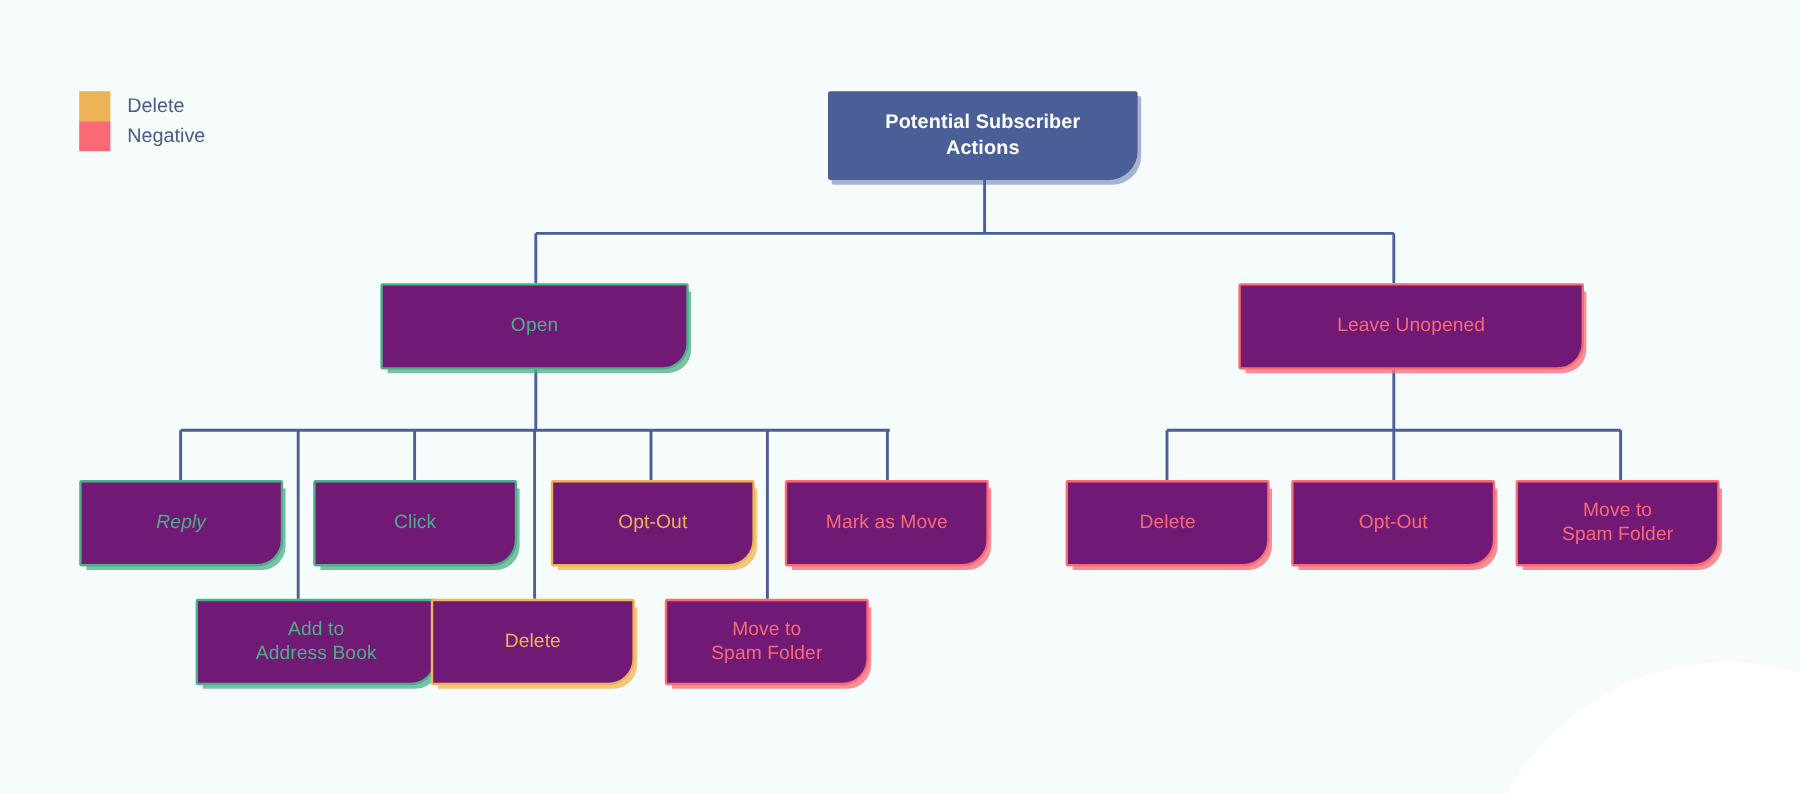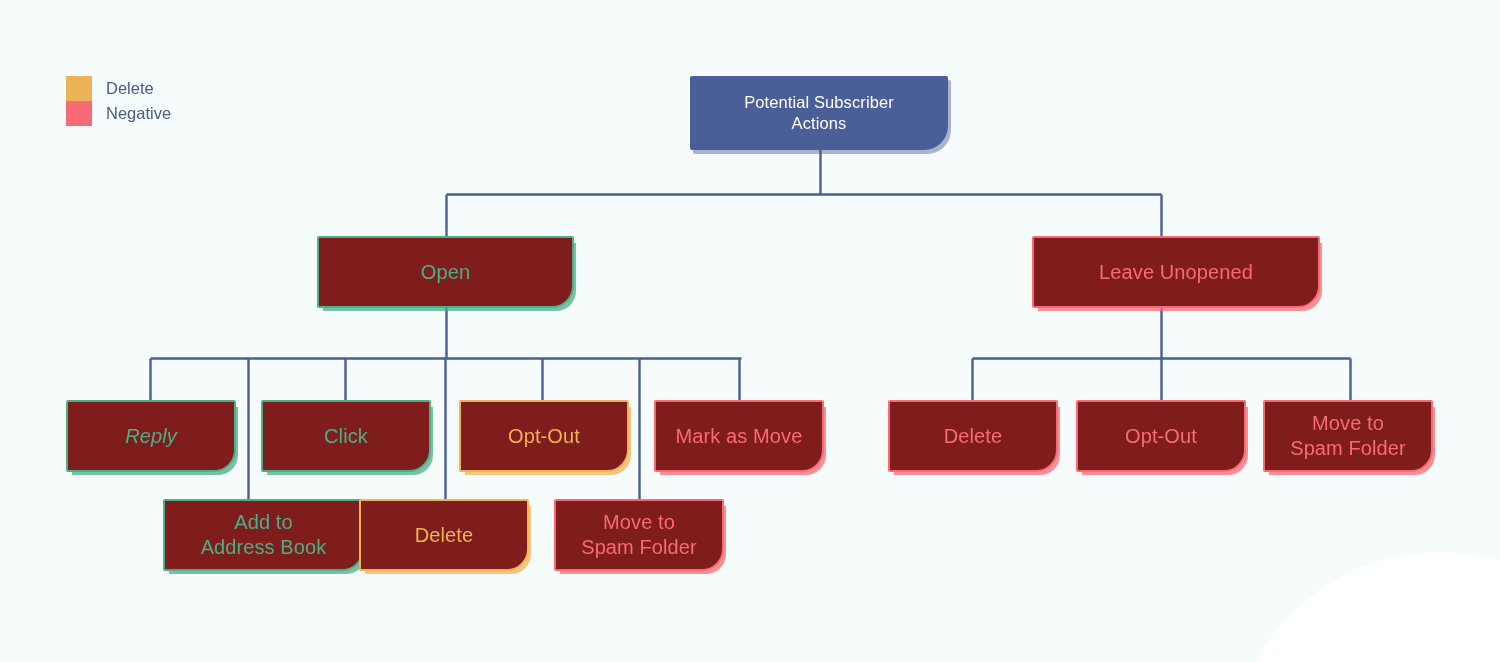--- a/index.html
+++ b/index.html
@@ -70,34 +70,34 @@
   
   .node {
     position: absolute;
     box-sizing: border-box;
     display: flex;
     align-items: center;
     justify-content: center;
     text-align: center;
     border-style: solid;
     border-width: 2.4px;
-    background: #7f1d1d;
+    background: #701a75;
     border-top-left-radius: 2px;
     border-top-right-radius: 2px;
     border-bottom-left-radius: 2px;
     border-bottom-right-radius: 22px;
     line-height: 1.25;
-    font-size: 20px;
+    font-size: 16px;
     letter-spacing: 0.1px;
   }
   .node.root {
     border: none;
     background: #4a5e98;
     color: #ffffff;
-    font-weight: normal;
+    font-weight: bold;
     font-size: 16.5px;
     border-bottom-right-radius: 24px;
     box-shadow: 3px 4px 0 0 rgba(74,94,152,0.45);
   }
   .node.positive { border-color: #4caf87; color: #4caf87; box-shadow: 4px 5px 0 -2px rgba(76,175,135,0.75); }
   .node.neutral  { border-color: #edb457; color: #edb457; box-shadow: 4px 5px 0 -2px rgba(237,180,87,0.75); }
   .node.negative { border-color: #f96a74; color: #f96a74; box-shadow: 4px 5px 0 -2px rgba(249,106,116,0.75); }
 
   .node-label { display: block; padding: 0 8px; }
 </style>

